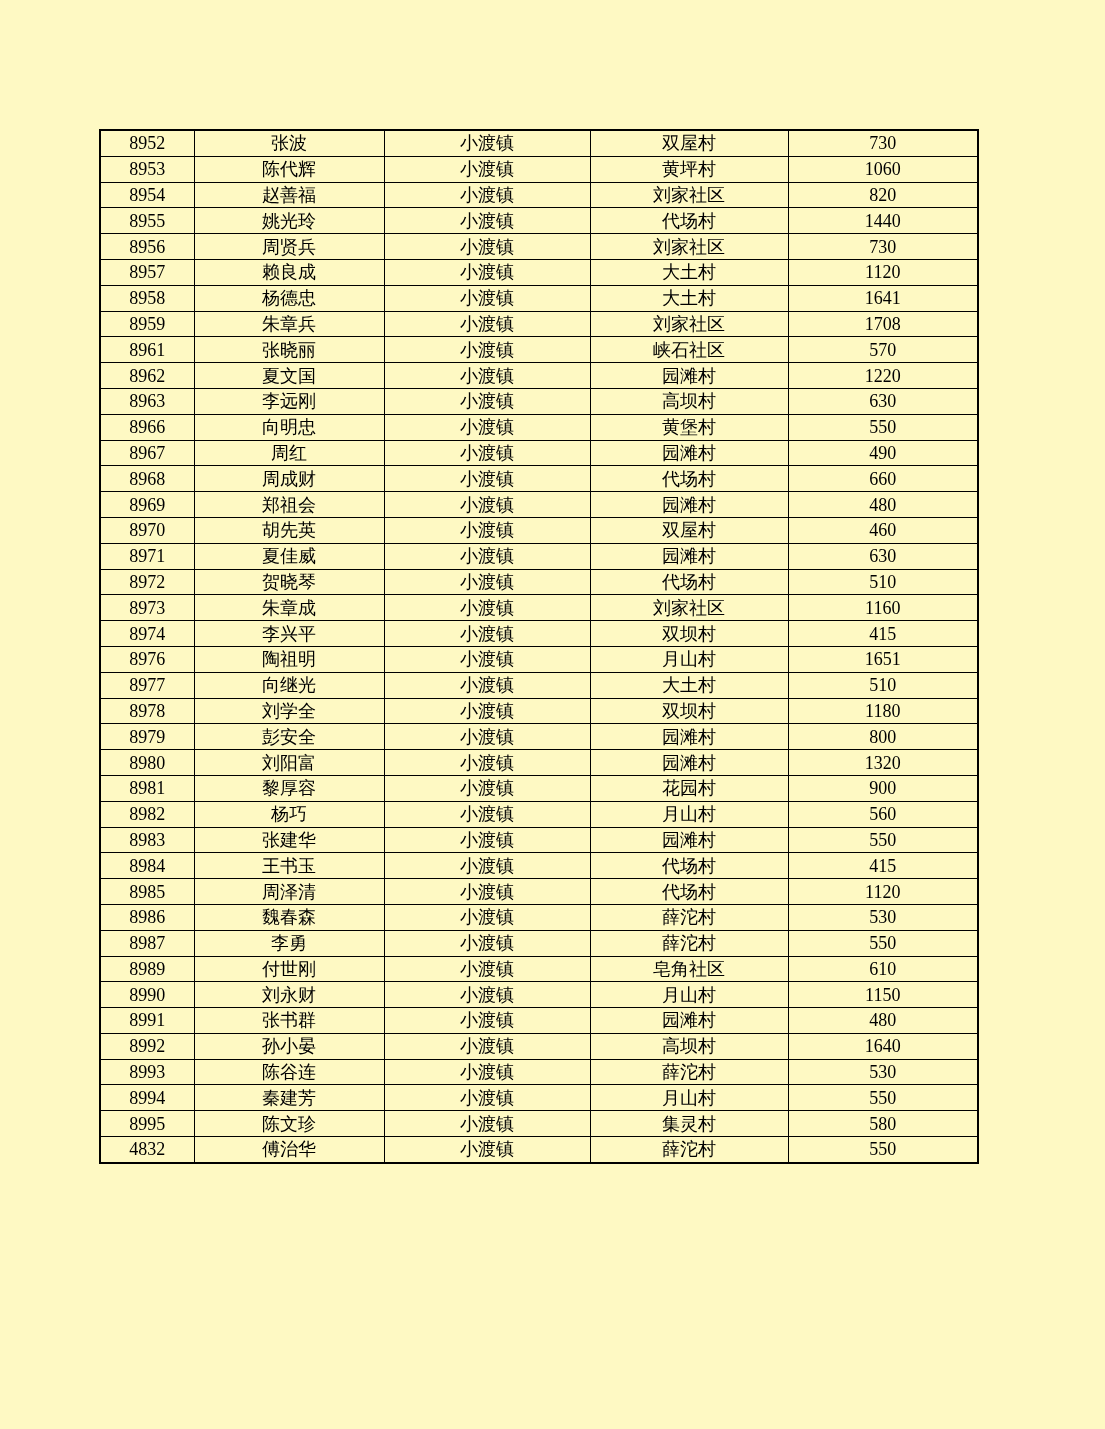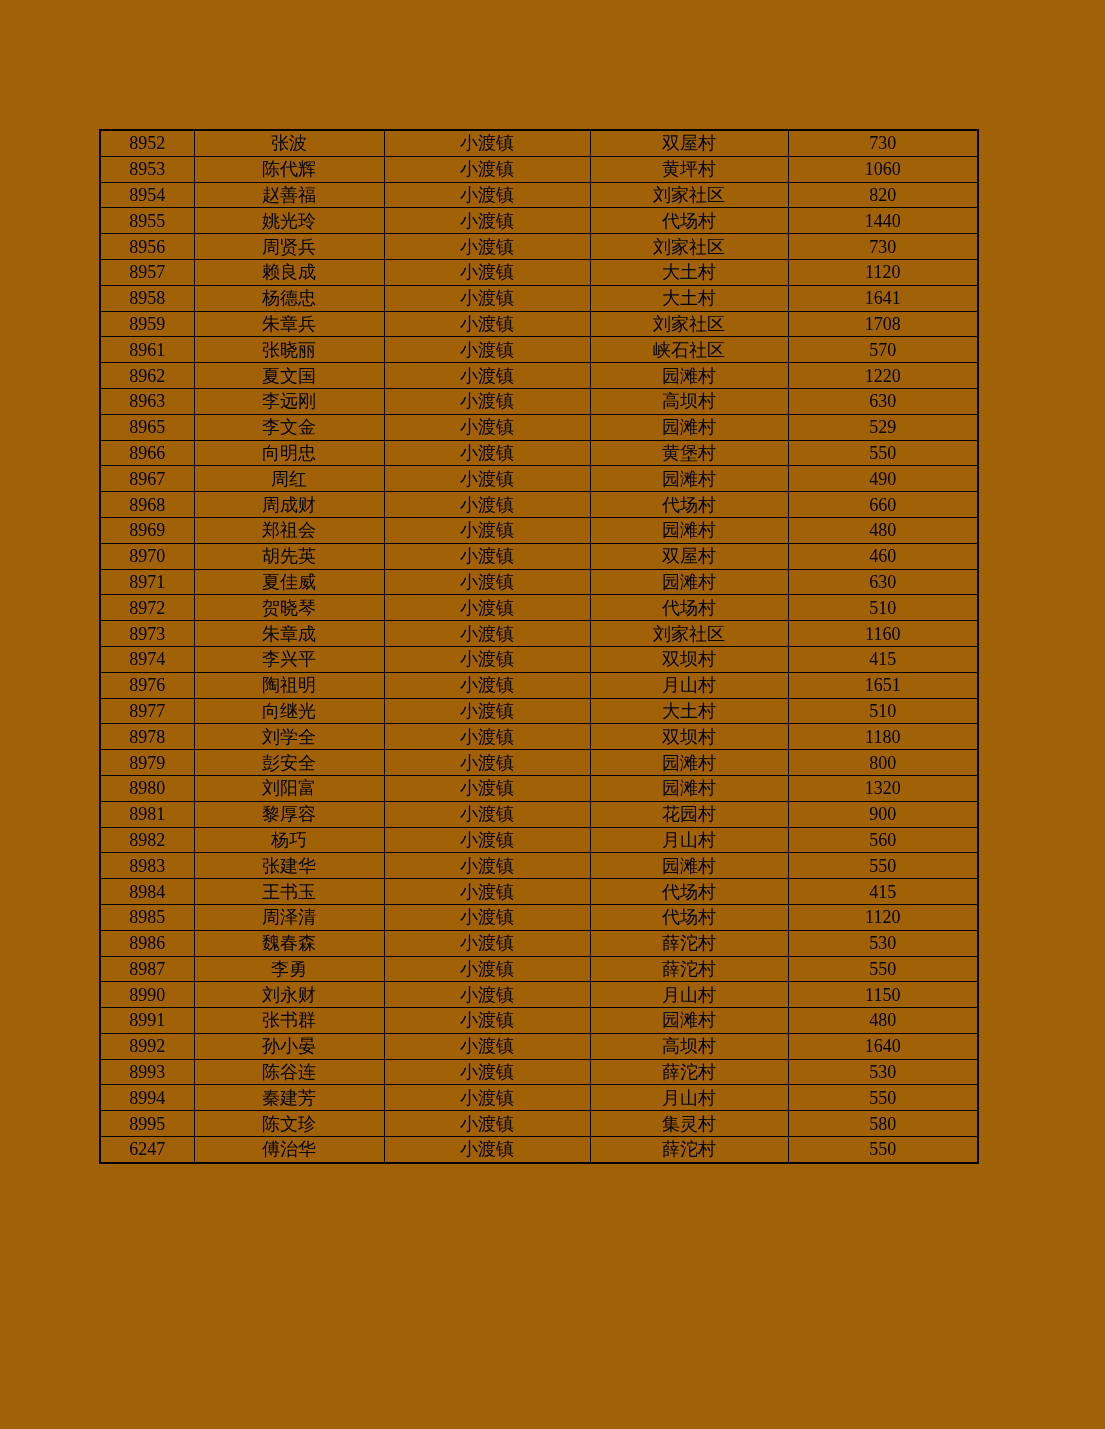--- a/index.html
+++ b/index.html
@@ -4,21 +4,21 @@
 <style>
   html, body {
     margin: 0;
     padding: 0;
     background: #ffffff;
   }
   .page {
     position: relative;
     width: 1105px;
     height: 1429px;
-    background: #a16207;
+    background: #fef9c3;
     color: #000000;
     font-family: "Liberation Serif", "DejaVu Serif", serif;
     overflow: hidden;
   }
   table.roster {
     position: absolute;
     left: 99px;
     top: 129px;
     width: 878px;
     border-collapse: collapse;
@@ -127,27 +127,20 @@
         <td>1220</td>
       </tr>
         <tr>
         <td>8963</td>
         <td>李远刚</td>
         <td>小渡镇</td>
         <td>高坝村</td>
         <td>630</td>
       </tr>
         <tr>
-        <td>8965</td>
-        <td>李文金</td>
-        <td>小渡镇</td>
-        <td>园滩村</td>
-        <td>529</td>
-      </tr>
-        <tr>
         <td>8966</td>
         <td>向明忠</td>
         <td>小渡镇</td>
         <td>黄堡村</td>
         <td>550</td>
       </tr>
         <tr>
         <td>8967</td>
         <td>周红</td>
         <td>小渡镇</td>
@@ -281,20 +274,27 @@
         <td>530</td>
       </tr>
         <tr>
         <td>8987</td>
         <td>李勇</td>
         <td>小渡镇</td>
         <td>薛沱村</td>
         <td>550</td>
       </tr>
         <tr>
+        <td>8989</td>
+        <td>付世刚</td>
+        <td>小渡镇</td>
+        <td>皂角社区</td>
+        <td>610</td>
+      </tr>
+        <tr>
         <td>8990</td>
         <td>刘永财</td>
         <td>小渡镇</td>
         <td>月山村</td>
         <td>1150</td>
       </tr>
         <tr>
         <td>8991</td>
         <td>张书群</td>
         <td>小渡镇</td>
@@ -323,21 +323,21 @@
         <td>550</td>
       </tr>
         <tr>
         <td>8995</td>
         <td>陈文珍</td>
         <td>小渡镇</td>
         <td>集灵村</td>
         <td>580</td>
       </tr>
         <tr>
-        <td>6247</td>
+        <td>4832</td>
         <td>傅治华</td>
         <td>小渡镇</td>
         <td>薛沱村</td>
         <td>550</td>
       </tr>
       </tbody>
   </table>
 </div>
 
 </body></html>

